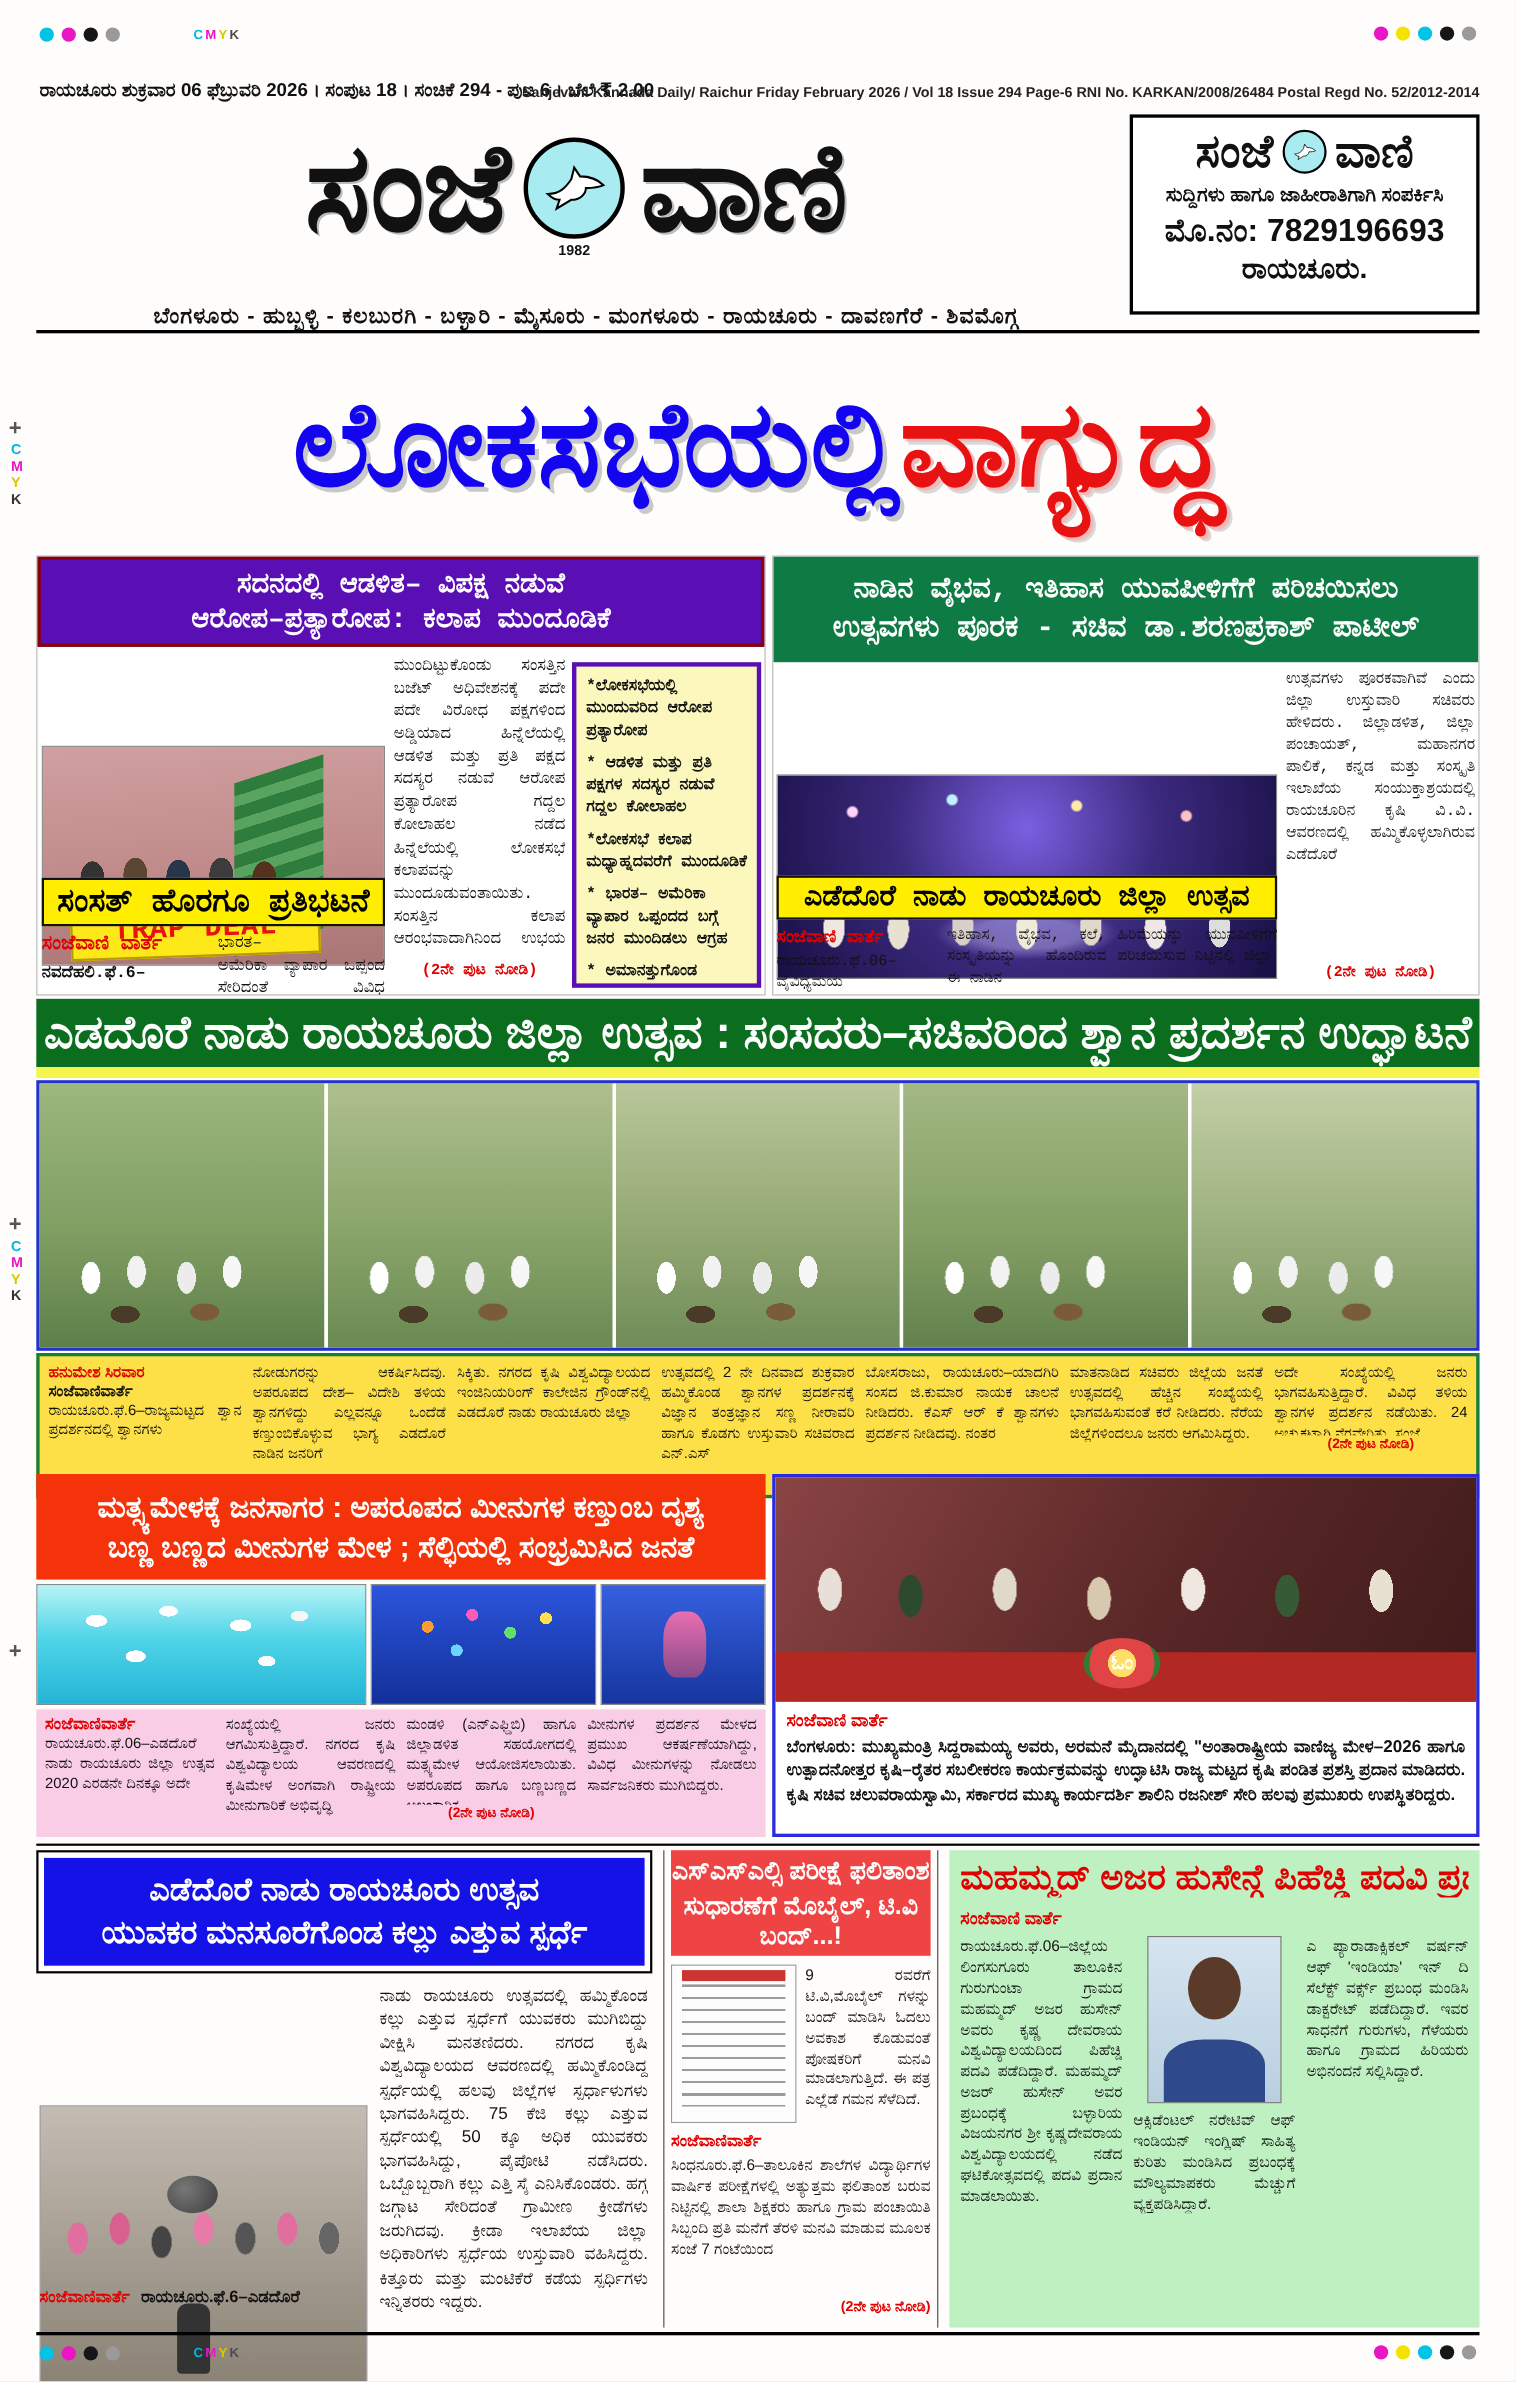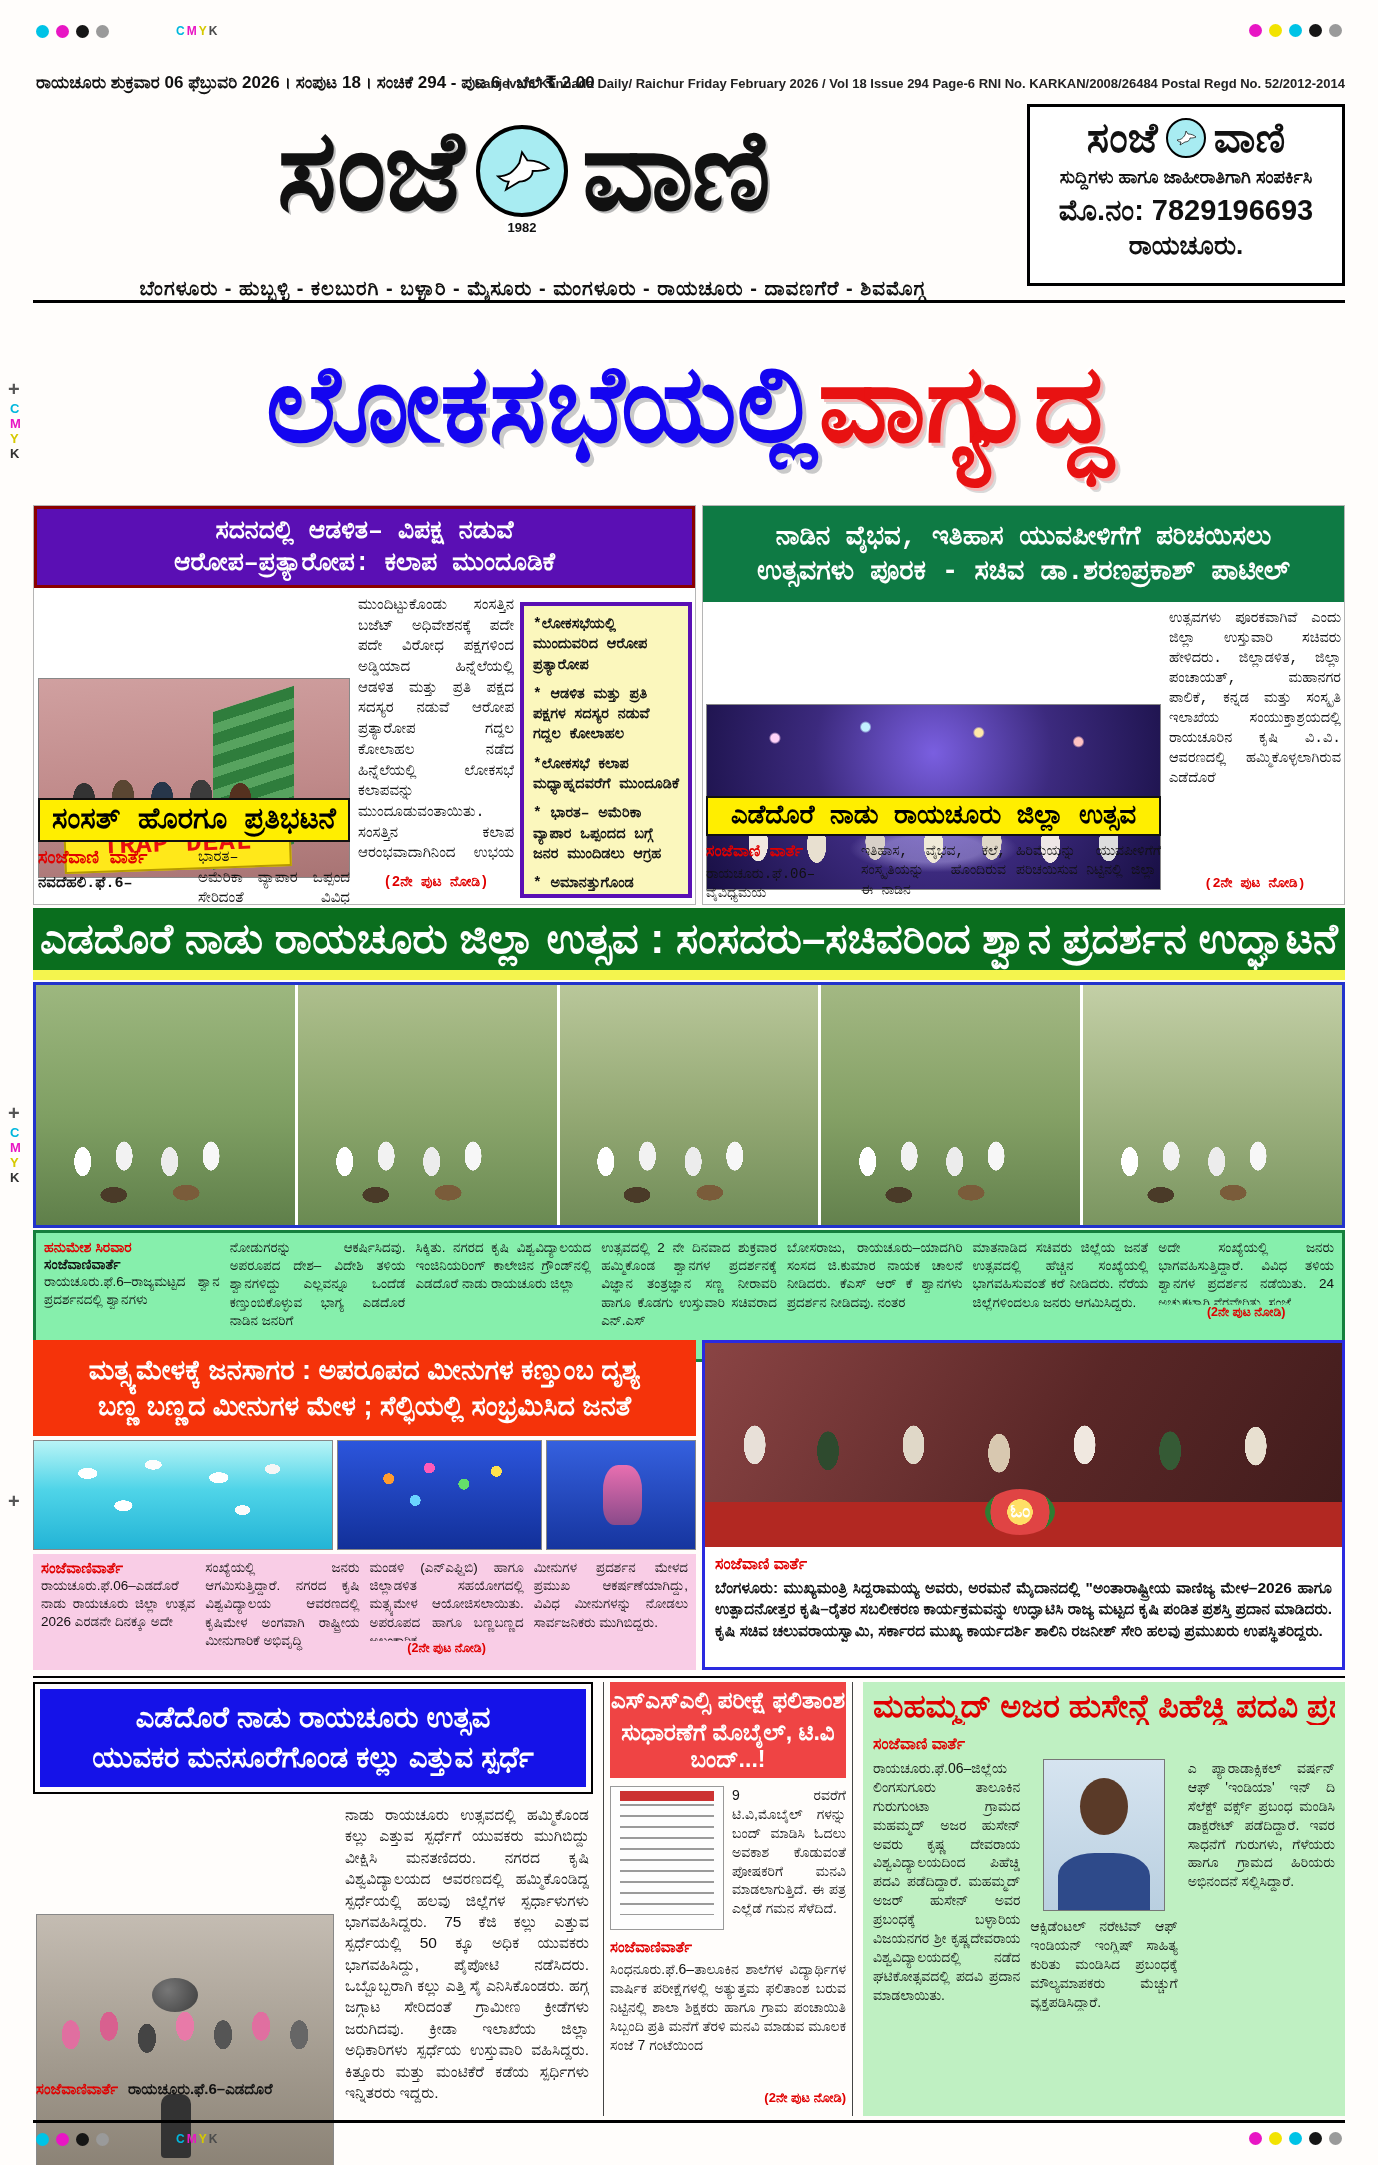--- a/index.html
+++ b/index.html
@@ -303,21 +303,21 @@
     <div class="strip-panel sp3">
         <div class="fig"></div>
       </div>
     <div class="strip-panel sp4">
         <div class="fig"></div>
       </div>
     <div class="strip-panel sp5">
         <div class="fig"></div>
       </div>
   </div>
-  <div class="abs" style="top:1230px;left:33px;width:1312px;height:132px;border:3px solid #15803d;background:#86efac;box-sizing:border-box;padding:6px 8px;display:flex;gap:10px;">
+  <div class="abs" style="top:1230px;left:33px;width:1312px;height:132px;border:3px solid #15803d;background:#fde047;box-sizing:border-box;padding:6px 8px;display:flex;gap:10px;">
     <div class="col">
       <div class="byline" style="font-size:14px;">ಹನುಮೇಶ ಸಿರವಾರ</div>
       <div style="font-size:14px;font-weight:800;">ಸಂಜೆವಾಣಿವಾರ್ತೆ</div>
       <div class="body-xs">ರಾಯಚೂರು.ಫೆ.6–ರಾಜ್ಯಮಟ್ಟದ ಶ್ವಾನ ಪ್ರದರ್ಶನದಲ್ಲಿ ಶ್ವಾನಗಳು</div>
     </div>
     <div class="col body-xs">ನೋಡುಗರನ್ನು ಆಕರ್ಷಿಸಿದವು. ಅಪರೂಪದ ದೇಶ– ವಿದೇಶಿ ತಳಿಯ ಶ್ವಾನಗಳಿದ್ದು ಎಲ್ಲವನ್ನೂ ಒಂದೆಡೆ ಕಣ್ತುಂಬಿಕೊಳ್ಳುವ ಭಾಗ್ಯ ಎಡದೊರೆ ನಾಡಿನ ಜನರಿಗೆ</div>
     <div class="col body-xs">ಸಿಕ್ಕಿತು. ನಗರದ ಕೃಷಿ ವಿಶ್ವವಿದ್ಯಾಲಯದ ಇಂಜಿನಿಯರಿಂಗ್ ಕಾಲೇಜಿನ ಗ್ರೌಂಡ್‌ನಲ್ಲಿ ಎಡದೊರೆ ನಾಡು ರಾಯಚೂರು ಜಿಲ್ಲಾ</div>
     <div class="col body-xs">ಉತ್ಸವದಲ್ಲಿ 2 ನೇ ದಿನವಾದ ಶುಕ್ರವಾರ ಹಮ್ಮಿಕೊಂಡ ಶ್ವಾನಗಳ ಪ್ರದರ್ಶನಕ್ಕೆ ವಿಜ್ಞಾನ ತಂತ್ರಜ್ಞಾನ ಸಣ್ಣ ನೀರಾವರಿ ಹಾಗೂ ಕೊಡಗು ಉಸ್ತುವಾರಿ ಸಚಿವರಾದ ಎನ್.ಎಸ್</div>
     <div class="col body-xs">ಬೋಸರಾಜು, ರಾಯಚೂರು–ಯಾದಗಿರಿ ಸಂಸದ ಜಿ.ಕುಮಾರ ನಾಯಕ ಚಾಲನೆ ನೀಡಿದರು. ಕೆಎಸ್ ಆರ್ ಕೆ ಶ್ವಾನಗಳು ಪ್ರದರ್ಶನ ನೀಡಿದವು. ನಂತರ</div>
     <div class="col body-xs">ಮಾತನಾಡಿದ ಸಚಿವರು ಜಿಲ್ಲೆಯ ಜನತೆ ಉತ್ಸವದಲ್ಲಿ ಹೆಚ್ಚಿನ ಸಂಖ್ಯೆಯಲ್ಲಿ ಭಾಗವಹಿಸುವಂತೆ ಕರೆ ನೀಡಿದರು. ನೆರೆಯ ಜಿಲ್ಲೆಗಳಿಂದಲೂ ಜನರು ಆಗಮಿಸಿದ್ದರು.</div>
@@ -339,21 +339,21 @@
       <div class="photo ph-aq2" style="width:205px;">
           <div class="bits"></div>
         </div>
       <div class="photo ph-aq3" style="flex:1;">
           <div class="rock"></div>
         </div>
     </div>
     <div class="abs" style="top:214px;left:0;width:663px;height:116px;background:#f9cde6;box-sizing:border-box;padding:5px 8px;display:flex;gap:10px;">
       <div class="col">
         <div class="byline" style="font-size:15px;">ಸಂಜೆವಾಣಿವಾರ್ತೆ</div>
-        <div class="body-xs">ರಾಯಚೂರು.ಫೆ.06–ಎಡದೊರೆ ನಾಡು ರಾಯಚೂರು ಜಿಲ್ಲಾ ಉತ್ಸವ 2026 ಎರಡನೇ ದಿನಕ್ಕೂ ಅದೇ</div>
+        <div class="body-xs">ರಾಯಚೂರು.ಫೆ.06–ಎಡದೊರೆ ನಾಡು ರಾಯಚೂರು ಜಿಲ್ಲಾ ಉತ್ಸವ 2020 ಎರಡನೇ ದಿನಕ್ಕೂ ಅದೇ</div>
       </div>
       <div class="col body-xs">ಸಂಖ್ಯೆಯಲ್ಲಿ ಜನರು ಆಗಮಿಸುತ್ತಿದ್ದಾರೆ. ನಗರದ ಕೃಷಿ ವಿಶ್ವವಿದ್ಯಾಲಯ ಆವರಣದಲ್ಲಿ ಕೃಷಿಮೇಳ ಅಂಗವಾಗಿ ರಾಷ್ಟ್ರೀಯ ಮೀನುಗಾರಿಕೆ ಅಭಿವೃದ್ಧಿ</div>
       <div class="col">
         <div class="body-xs" style="height:82px;">ಮಂಡಳಿ (ಎನ್ಎಫ್ಡಿಬಿ) ಹಾಗೂ ಜಿಲ್ಲಾಡಳಿತ ಸಹಯೋಗದಲ್ಲಿ ಮತ್ಸ್ಯಮೇಳ ಆಯೋಜಿಸಲಾಯಿತು. ಅಪರೂಪದ ಹಾಗೂ ಬಣ್ಣಬಣ್ಣದ ಅಲಂಕಾರಿಕ</div>
         <div class="cont" style="font-size:12.5px;">(2ನೇ ಪುಟ ನೋಡಿ)</div>
       </div>
       <div class="col body-xs">ಮೀನುಗಳ ಪ್ರದರ್ಶನ ಮೇಳದ ಪ್ರಮುಖ ಆಕರ್ಷಣೆಯಾಗಿದ್ದು, ವಿವಿಧ ಮೀನುಗಳನ್ನು ನೋಡಲು ಸಾರ್ವಜನಿಕರು ಮುಗಿಬಿದ್ದರು.</div>
     </div>
   </div>
 

